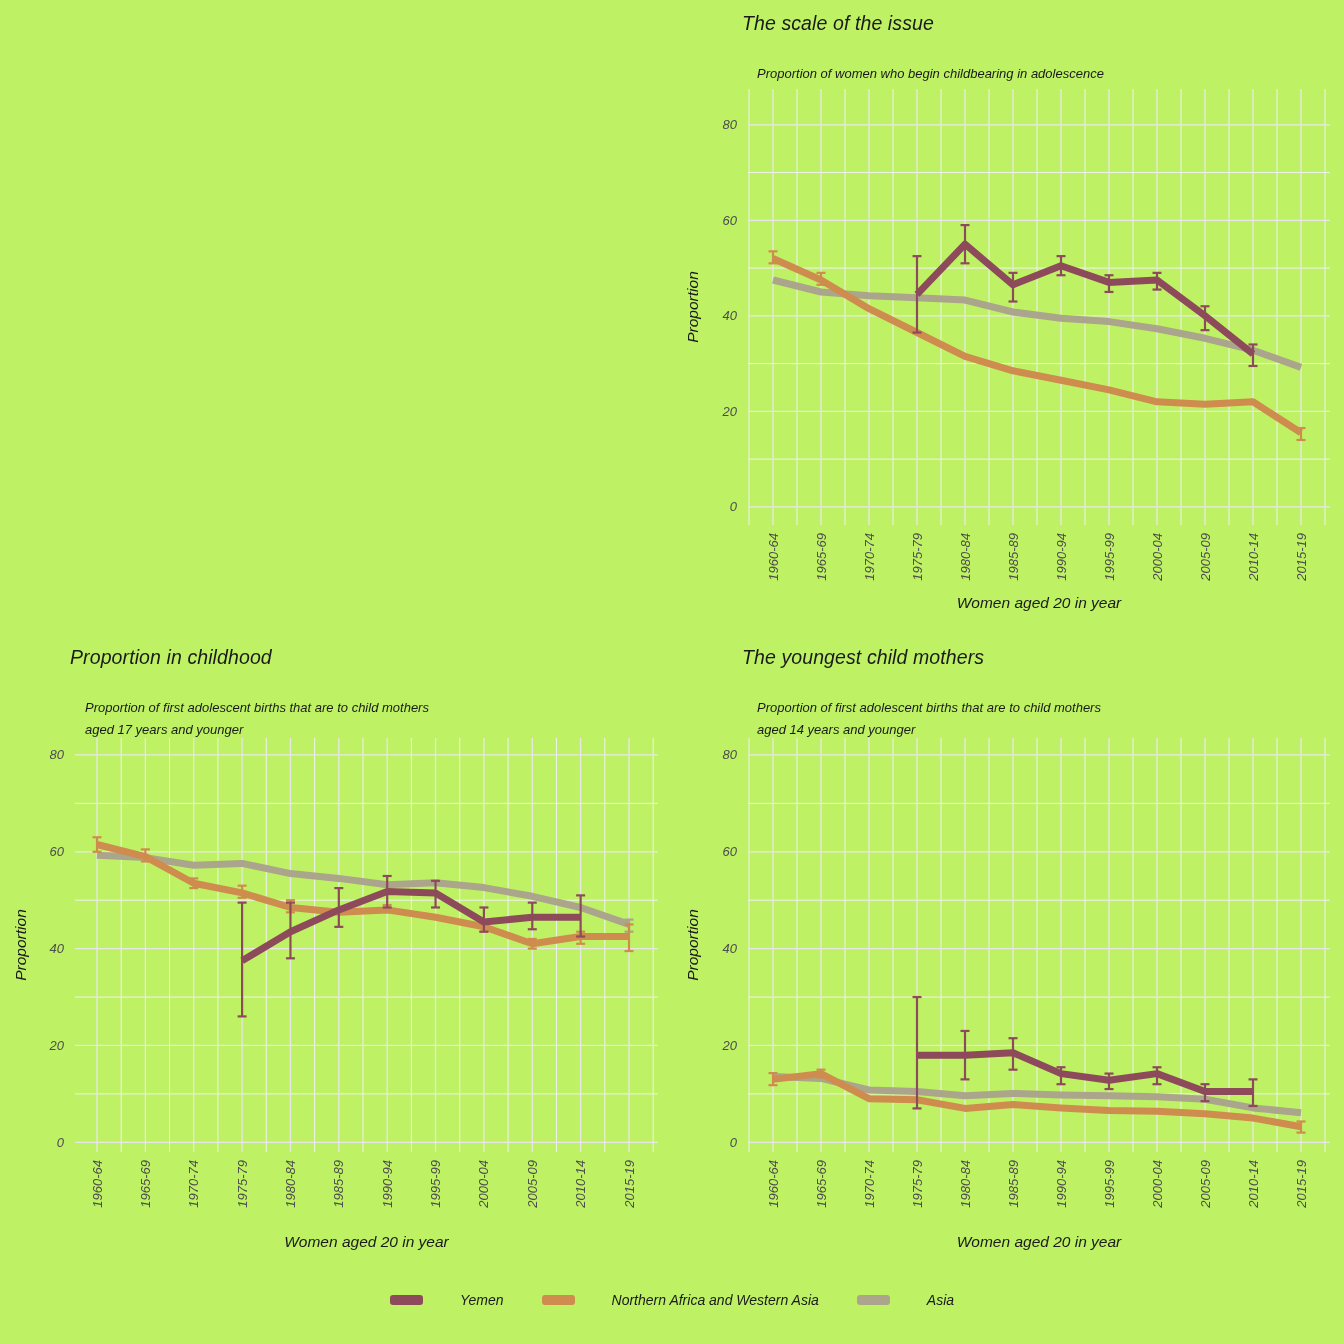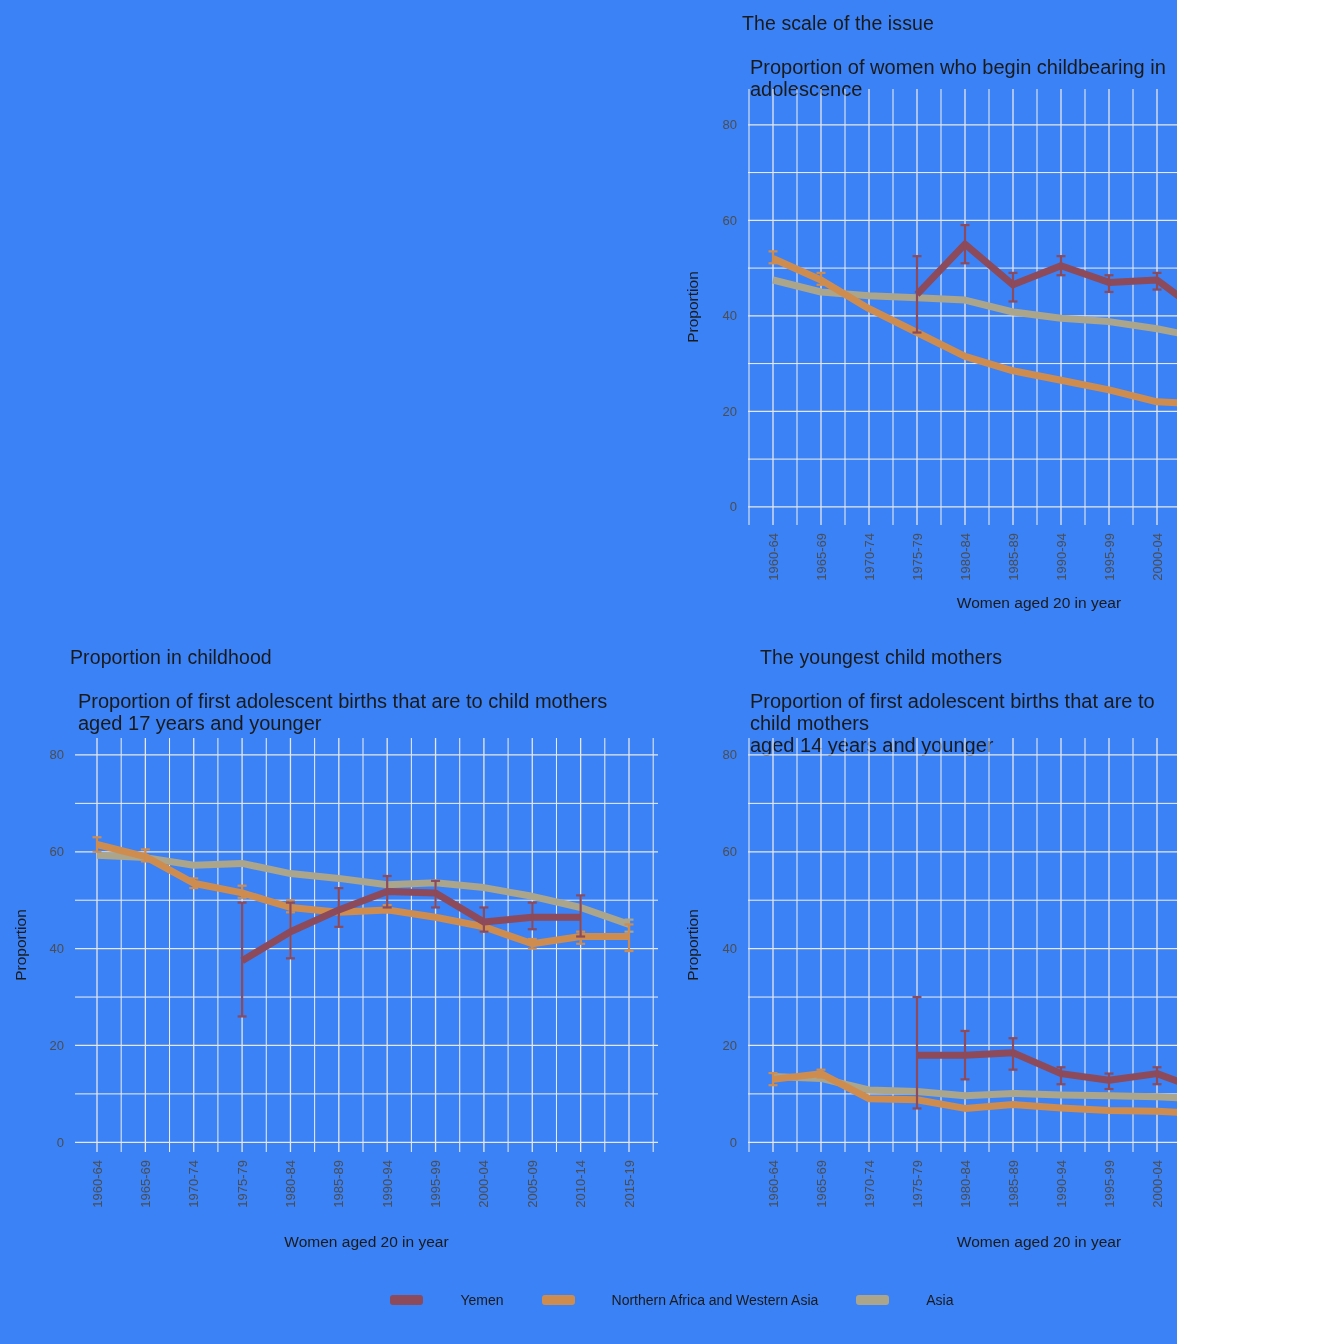--- a/index.html
+++ b/index.html
@@ -1,31 +1,31 @@
 <!DOCTYPE html>
 <html><head>
 <meta charset="utf-8">
 <style>
   html, body { margin: 0; padding: 0; background: #ffffff; }
   body { width: 1344px; height: 1344px; font-family: "Liberation Sans", sans-serif; }
-  .canvas { position: relative; width: 1177px; height: 1344px; background: #3b82f6; overflow: hidden; }
+  .canvas { position: relative; width: 1344px; height: 1344px; background: #bef264; overflow: hidden; font-style: italic; }
 
   .panel-title {
     position: absolute; margin: 0; font-size: 19.5px; font-weight: 400;
     color: #1a1a1a; letter-spacing: 0.1px;
   }
   .panel-subtitle {
-    position: absolute; margin: 8px; font-size: 20px; font-weight: 400;
+    position: absolute; margin: 15px; font-size: 13px; font-weight: 400;
     color: #1a1a1a; white-space: pre-line; line-height: 22px;
   }
   .pt-tr { left: 742px; top: 12px; }
   .ps-tr { left: 742px; top: 48px; }
   .pt-bl { left: 70px;  top: 646px; }
   .ps-bl { left: 70px;  top: 682px; }
-  .pt-br { left: 760px; top: 646px; }
+  .pt-br { left: 742px; top: 646px; }
   .ps-br { left: 742px; top: 682px; }
 
   svg.chart { position: absolute; overflow: visible; }
   .chart-tr { left: 672px; top: 75px; }
   .chart-bl { left: 0px;   top: 723px; }
   .chart-br { left: 672px; top: 723px; }
 
   .legend {
     position: absolute; left: 0; top: 1292px; width: 1344px;
     display: flex; justify-content: center; align-items: center; gap: 38px;

